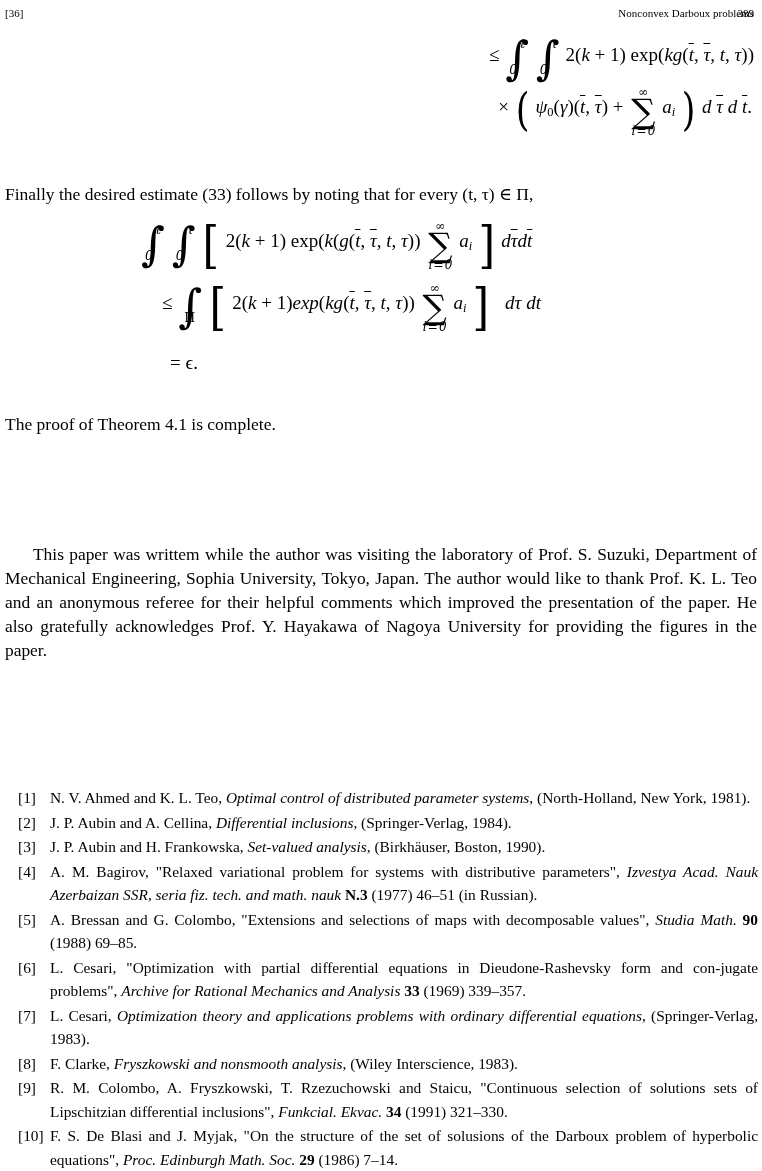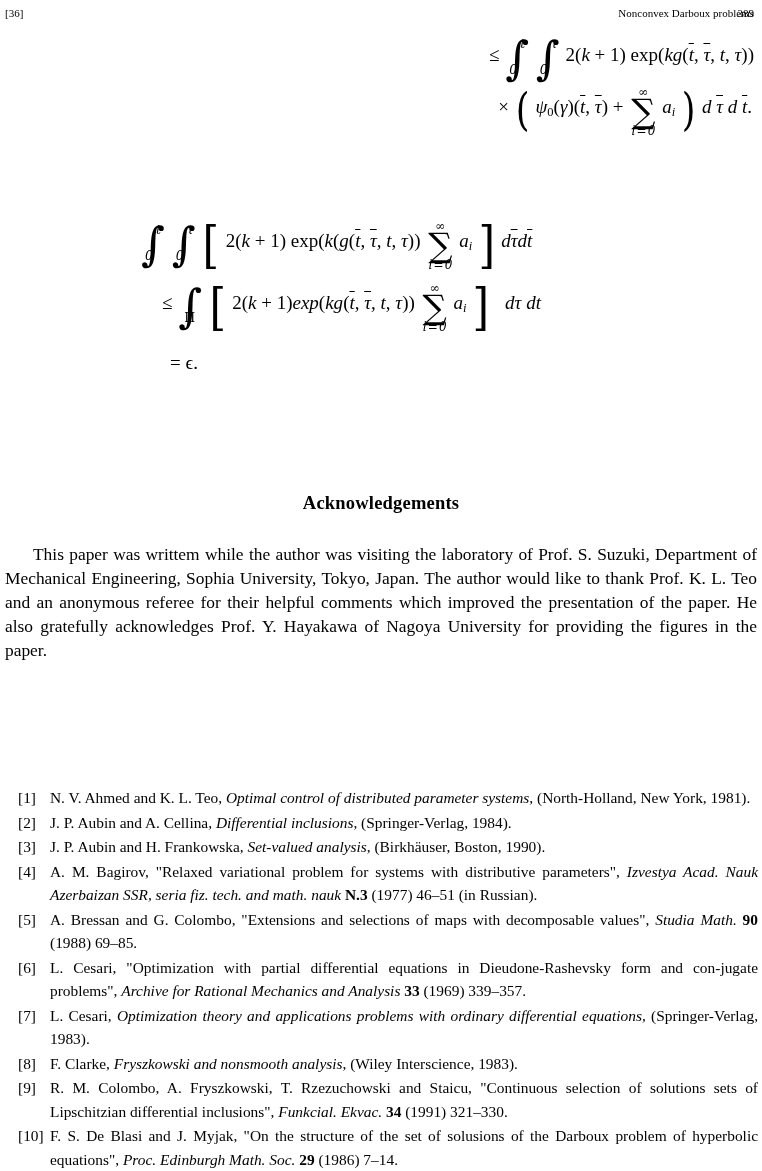--- a/index.html
+++ b/index.html
@@ -248,20 +248,21 @@
       <span class="mup">×</span>
       <span class="bigparen">(</span>
       <span class="mi">ψ</span><span class="sub" style="font-style:normal">0</span><span class="mup">(</span><span class="mi">γ</span><span class="mup">)(</span><span class="mi ovl">t</span><span class="mup">, </span><span class="mi ovl">τ</span><span class="mup">) + </span>
       <span class="bigsum">∑<span class="lim-up">∞</span><span class="lim-dn">i = 0</span></span>
       <span class="mi">a</span><span class="sub">i</span>
       <span class="bigparen">)</span>
       <span class="mi"> d</span> <span class="mi ovl">τ</span> <span class="mi">d</span> <span class="mi ovl">t</span><span class="mup">.</span>
     </span>
   </div>
 
+  <div class="lead-in">Finally the desired estimate (33) follows by noting that for every (t, τ) ∈ Π,</div>
 
   <div class="eq2 math">
 
     <span class="row r1">
       <span class="bigint">∫<span class="lim-up">t</span><span class="lim-dn">0</span></span>
       <span class="bigint">∫<span class="lim-up">τ</span><span class="lim-dn">0</span></span>
       <span class="bigbrack">[</span>
       <span class="mup">2(</span><span class="mi">k</span><span class="mup"> + 1) exp(</span><span class="mi">k</span><span class="mup">(</span><span class="mi">g</span><span class="mup">(</span><span class="mi ovl">t</span><span class="mup">, </span><span class="mi ovl">τ</span><span class="mup">, </span><span class="mi">t</span><span class="mup">, </span><span class="mi">τ</span><span class="mup">))</span>
       <span class="bigsum">∑<span class="lim-up">∞</span><span class="lim-dn">i = 0</span></span>
       <span class="mi">a</span><span class="sub">i</span>
@@ -276,22 +277,22 @@
       <span class="mup">2(</span><span class="mi">k</span><span class="mup"> + 1)</span><span class="mi">exp</span><span class="mup">(</span><span class="mi">kg</span><span class="mup">(</span><span class="mi ovl">t</span><span class="mup">, </span><span class="mi ovl">τ</span><span class="mup">, </span><span class="mi">t</span><span class="mup">, </span><span class="mi">τ</span><span class="mup">))</span>
       <span class="bigsum">∑<span class="lim-up">∞</span><span class="lim-dn">i = 0</span></span>
       <span class="mi">a</span><span class="sub">i</span>
       <span class="bigbrack">]</span>
       <span class="mi">&nbsp; d</span><span class="mi">τ</span> <span class="mi">dt</span>
     </span>
 
     <span class="row r3">= ϵ.</span>
   </div>
 
-
-  <div class="heading ack">Acknowledgements</div>
+  <div class="proof-end">The proof of Theorem 4.1 is complete.</div>
+
   <div class="ack-para">This paper was writtem while the author was visiting the laboratory of Prof. S. Suzuki, Department of Mechanical Engineering, Sophia University, Tokyo, Japan. The author would like to thank Prof. K. L. Teo and an anonymous referee for their helpful comments which improved the presentation of the paper. He also gratefully acknowledges Prof. Y. Hayakawa of Nagoya University for providing the figures in the paper.</div>
 
   <div class="reflist">
       <div class="ref">
         <span class="num">[1]</span>
         <span class="body"><span>N. V. Ahmed and K. L. Teo, </span><i>Optimal control of distributed parameter systems</i><span>, (North-Holland, New York, 1981).</span></span>
       </div>
       <div class="ref">
         <span class="num">[2]</span>
         <span class="body"><span>J. P. Aubin and A. Cellina, </span><i>Differential inclusions</i><span>, (Springer-Verlag, 1984).</span></span>

